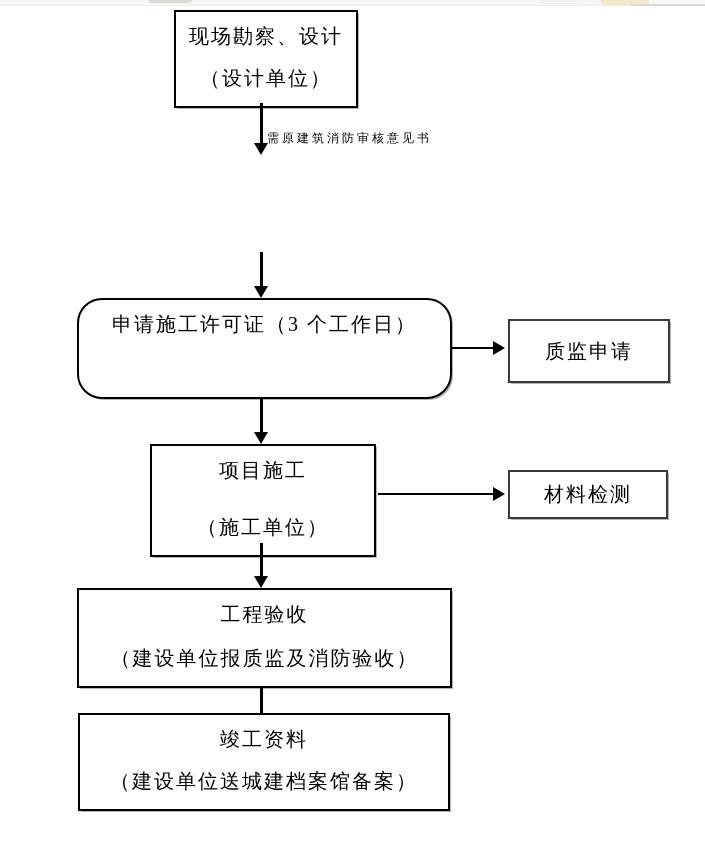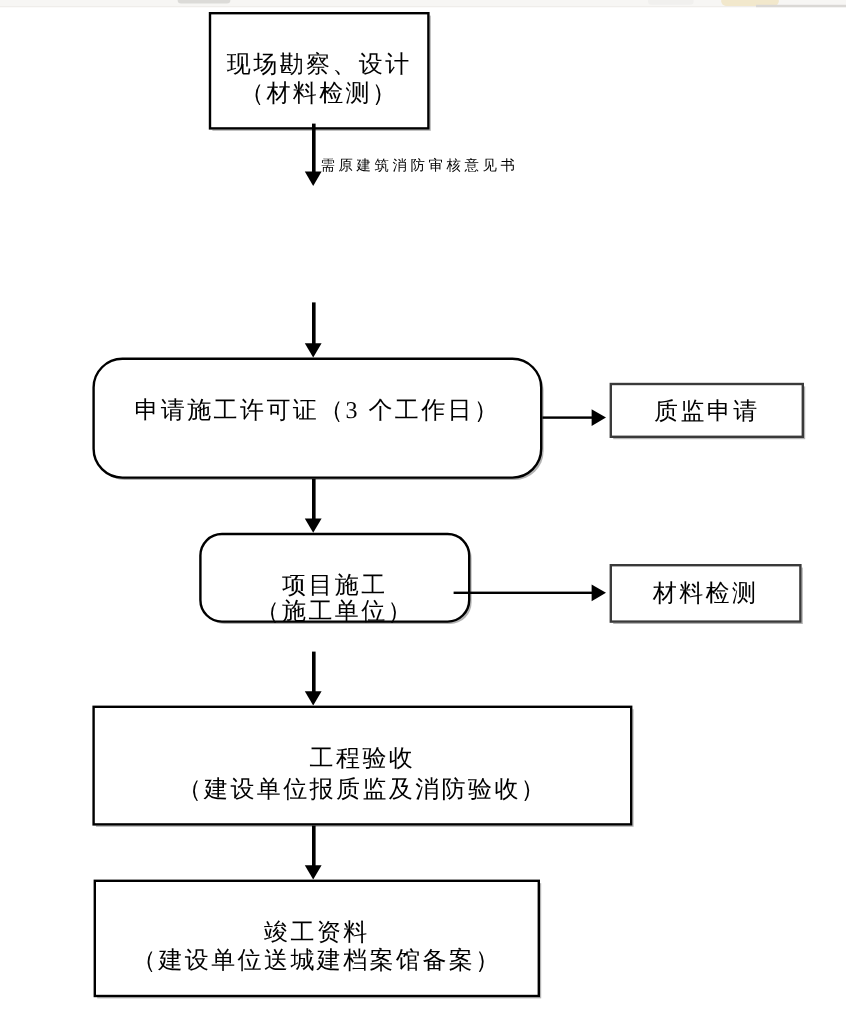--- a/index.html
+++ b/index.html
@@ -24,21 +24,21 @@
   .box{
     position:absolute;
     box-sizing:border-box;
     border:2px solid #000;
     background:#fff;
     display:flex;
     flex-direction:column;
     justify-content:space-between;
     align-items:center;
     text-align:center;
-    padding:31px 2px 17px 2px;
+    padding:13px 2px 17px 2px;
     font-size:20px;
     letter-spacing:2px;
     line-height:22px;
     box-shadow:2px 2px 0 -1px #b3b3b3;
   }
   .box .line{white-space:nowrap;}
   .sidebox{
     position:absolute;
     box-sizing:border-box;
     border:2px solid #3a3a3a;
@@ -48,24 +48,24 @@
     align-items:center;
     font-size:20px;
     letter-spacing:2px;
     white-space:nowrap;
     box-shadow:2px 2px 0 -1px #b3b3b3;
   }
 
   #box-survey      {left:174px;top:10px; width:184px;height:98px;}
   #box-drawing     {left:117px;top:155px;width:298px;height:97px;}
   #box-permit      {left:77px; top:298px;width:375px;height:101px;border-radius:25px;}
-  #box-construction{left:166px;top:444px;width:226px;height:75px;border-radius:19px;}
-  #box-acceptance  {left:77px; top:588px;width:450px;height:100px;}
-  #box-archives    {left:78px; top:733px;width:372px;height:98px;}
-  #box-quality     {left:508px;top:319px;width:162px;height:46px;}
+  #box-construction{left:150px;top:444px;width:226px;height:113px;}
+  #box-acceptance  {left:77px; top:588px;width:375px;height:100px;}
+  #box-archives    {left:78px; top:713px;width:372px;height:98px;}
+  #box-quality     {left:508px;top:319px;width:162px;height:64px;}
   #box-material    {left:508px;top:470px;width:160px;height:49px;}
 
   
   .vline{position:absolute;left:260px;width:3px;background:#000;}
   #v1{top:103px;height:41px;}
   #v2{top:252px;height:35px;}
   #v3{top:399px;height:34px;}
   #v4{top:543px;height:34px;}
   #v5{top:688px;height:34px;}
   .vhead{position:absolute;left:254px;width:0;height:0;
@@ -97,21 +97,21 @@
 
   <div class="top-strip">
     <div class="frag-gray"></div>
     <div class="frag-white"></div>
     <div class="frag-beige"></div>
     <div class="frag-line"></div>
   </div>
 
   <div class="box" id="box-survey">
     <div class="line">现场勘察、设计</div>
-    <div class="line">（材料检测）</div>
+    <div class="line">（设计单位）</div>
   </div>
 
   <div class="vline" id="v1"></div>
   <div class="vhead" id="v1h"></div>
   <div class="edge-label">需原建筑消防审核意见书</div>
 
 
   <div class="vline" id="v2"></div>
   <div class="vhead" id="v2h"></div>
 

